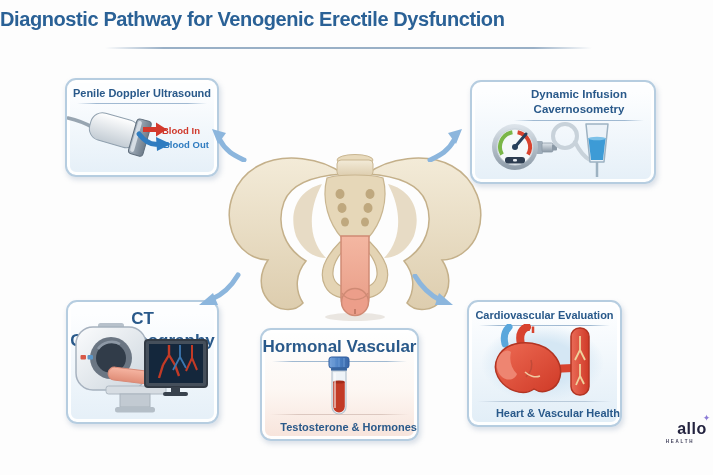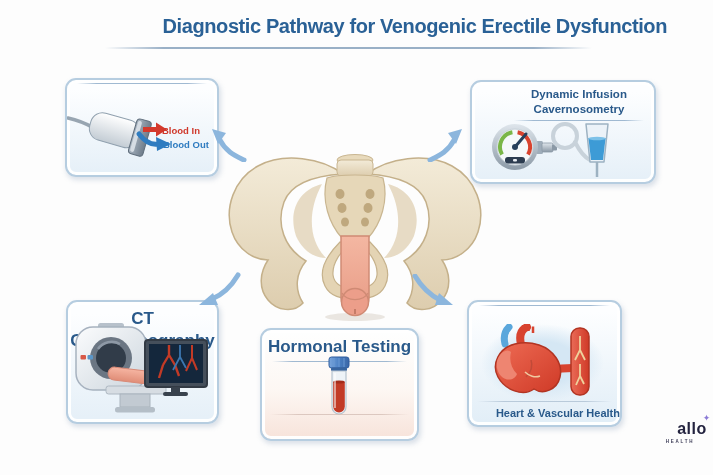--- a/index.html
+++ b/index.html
@@ -1,19 +1,19 @@
 <!DOCTYPE html>
 <html><head>
 <meta charset="utf-8">
 <style>
   html,body{margin:0;padding:0;background:#ffffff;}
   .canvas{position:relative;width:713px;height:475px;background:#fdfdfd;overflow:hidden;
           font-family:"Liberation Sans",sans-serif;}
   
-  .main-title{position:absolute;top:15px;left:0;width:713px;text-align:right;padding-right:46px;
+  .main-title{position:absolute;top:8px;left:0;width:713px;text-align:left;padding-right:46px;
               box-sizing:border-box;font-size:20px;font-weight:700;letter-spacing:-0.4px;color:#2a6196;}
   .main-rule{position:absolute;top:47px;left:105px;width:487px;height:2px;
              background:linear-gradient(90deg,rgba(140,165,190,0),rgba(120,150,180,.75) 12%,rgba(120,150,180,.75) 88%,rgba(140,165,190,0));}
   
   .box{position:absolute;border:2px solid #b6cde0;border-radius:11px;
        background:linear-gradient(180deg,#fdfeff 10%,#e6f0f8 96%);
        box-shadow:inset 0 0 0 3px rgba(255,255,255,.95), 1.5px 3px 5px rgba(140,160,185,.30);}
   .box-tl{left:65px;top:78px;width:150px;height:95px;}
   .box-tr{left:470px;top:80px;width:150px;height:100px;padding-left:32px;}
   .box-bl{left:66px;top:300px;width:149px;height:120px;}
@@ -51,20 +51,21 @@
 </style>
 </head>
 <body>
 
 <div class="canvas">
 
   <div class="main-title">Diagnostic Pathway for Venogenic Erectile Dysfunction</div>
   <div class="main-rule"></div>
 
   <div class="box box-tl">
+    <div class="box-title">Penile Doppler Ultrasound</div>
     <div class="rule"></div>
     <svg class="us-svg" width="146" height="66" viewBox="0 0 146 66">
       <defs>
         <linearGradient id="probeg" x1="0" y1="0" x2="0" y2="1">
           <stop offset="0" stop-color="#ffffff"></stop>
             <stop offset="1" stop-color="#c3ccd4"></stop>
         </linearGradient>
         <linearGradient id="headg" x1="0" y1="0" x2="1" y2="0">
           <stop offset="0" stop-color="#aab6c2"></stop>
             <stop offset="1" stop-color="#6e7c8a"></stop>
@@ -150,44 +151,46 @@
         <path d="M101,23 V33 M101,33 L95,43 M101,33 L107,43 M95,43 L91,56 M107,43 L111,54" stroke="#c23a26" stroke-width="2.4" fill="none"></path>
         <path d="M124,23 V36 L118,49 M124,36 L129,48" stroke="#c23a26" stroke-width="2" fill="none"></path>
         <path d="M112,23 V35 L105,48 M112,35 L118,46" stroke="#3c77b0" stroke-width="1.8" fill="none"></path>
         <rect x="103" y="65" width="9" height="5" fill="#39424d"></rect>
         <rect x="95" y="70" width="25" height="4" rx="2" fill="#39424d"></rect>
       </g>
     </svg>
   </div>
 
   <div class="box box-bc">
-    <div class="box-title">Hormonal Testing</div>
+    <div class="box-title">Hormonal Vascular</div>
     <div class="rule"></div>
     <svg class="tube-svg" width="34" height="60" viewBox="0 0 34 60">
       <defs>
         <linearGradient id="capg" x1="0" y1="0" x2="1" y2="0">
           <stop offset="0" stop-color="#7aa6dc"></stop>
             <stop offset=".5" stop-color="#4a80c4"></stop>
             <stop offset="1" stop-color="#3a66a6"></stop>
         </linearGradient>
       </defs>
       <rect x="7" y="1" width="20" height="11" rx="2.5" fill="url(#capg)" stroke="#2f5d9e" stroke-width="1"></rect>
       <line x1="12" y1="2" x2="12" y2="11" stroke="#6d9bd4" stroke-width="1"></line>
       <line x1="17" y1="2" x2="17" y2="11" stroke="#6d9bd4" stroke-width="1"></line>
       <line x1="22" y1="2" x2="22" y2="11" stroke="#6d9bd4" stroke-width="1"></line>
       <rect x="9" y="11.5" width="16" height="3.5" rx="1" fill="#38659f"></rect>
       <path d="M10,15 h14 v36 a7,7 0 0 1 -14,0 z" fill="#eef3f7" stroke="#b6c4cf" stroke-width="1.2"></path>
       <path d="M11.2,26 h11.6 v24.6 a5.8,5.8 0 0 1 -11.6,0 z" fill="#c23a26"></path>
       <ellipse cx="17" cy="26" rx="5.8" ry="1.6" fill="#a42c1b"></ellipse>
       <line x1="13" y1="17" x2="13" y2="52" stroke="rgba(255,255,255,.7)" stroke-width="1.5"></line>
     </svg>
     <div class="caption-rule"></div>
+    <div class="box-caption">Testosterone &amp; Hormones</div>
   </div>
 
   <div class="box box-br">
+    <div class="box-title">Cardiovascular Evaluation</div>
     <div class="rule"></div>
     <div class="halo"></div>
     <svg class="heart-svg" width="122" height="76" viewBox="0 0 122 76">
       <defs>
         <linearGradient id="heartg" x1="0" y1="0" x2="1" y2="1">
           <stop offset="0" stop-color="#ee6b54"></stop>
             <stop offset="1" stop-color="#cf3a27"></stop>
         </linearGradient>
         <linearGradient id="vesselg" x1="0" y1="0" x2="1" y2="0">
           <stop offset="0" stop-color="#ea6b57"></stop>

